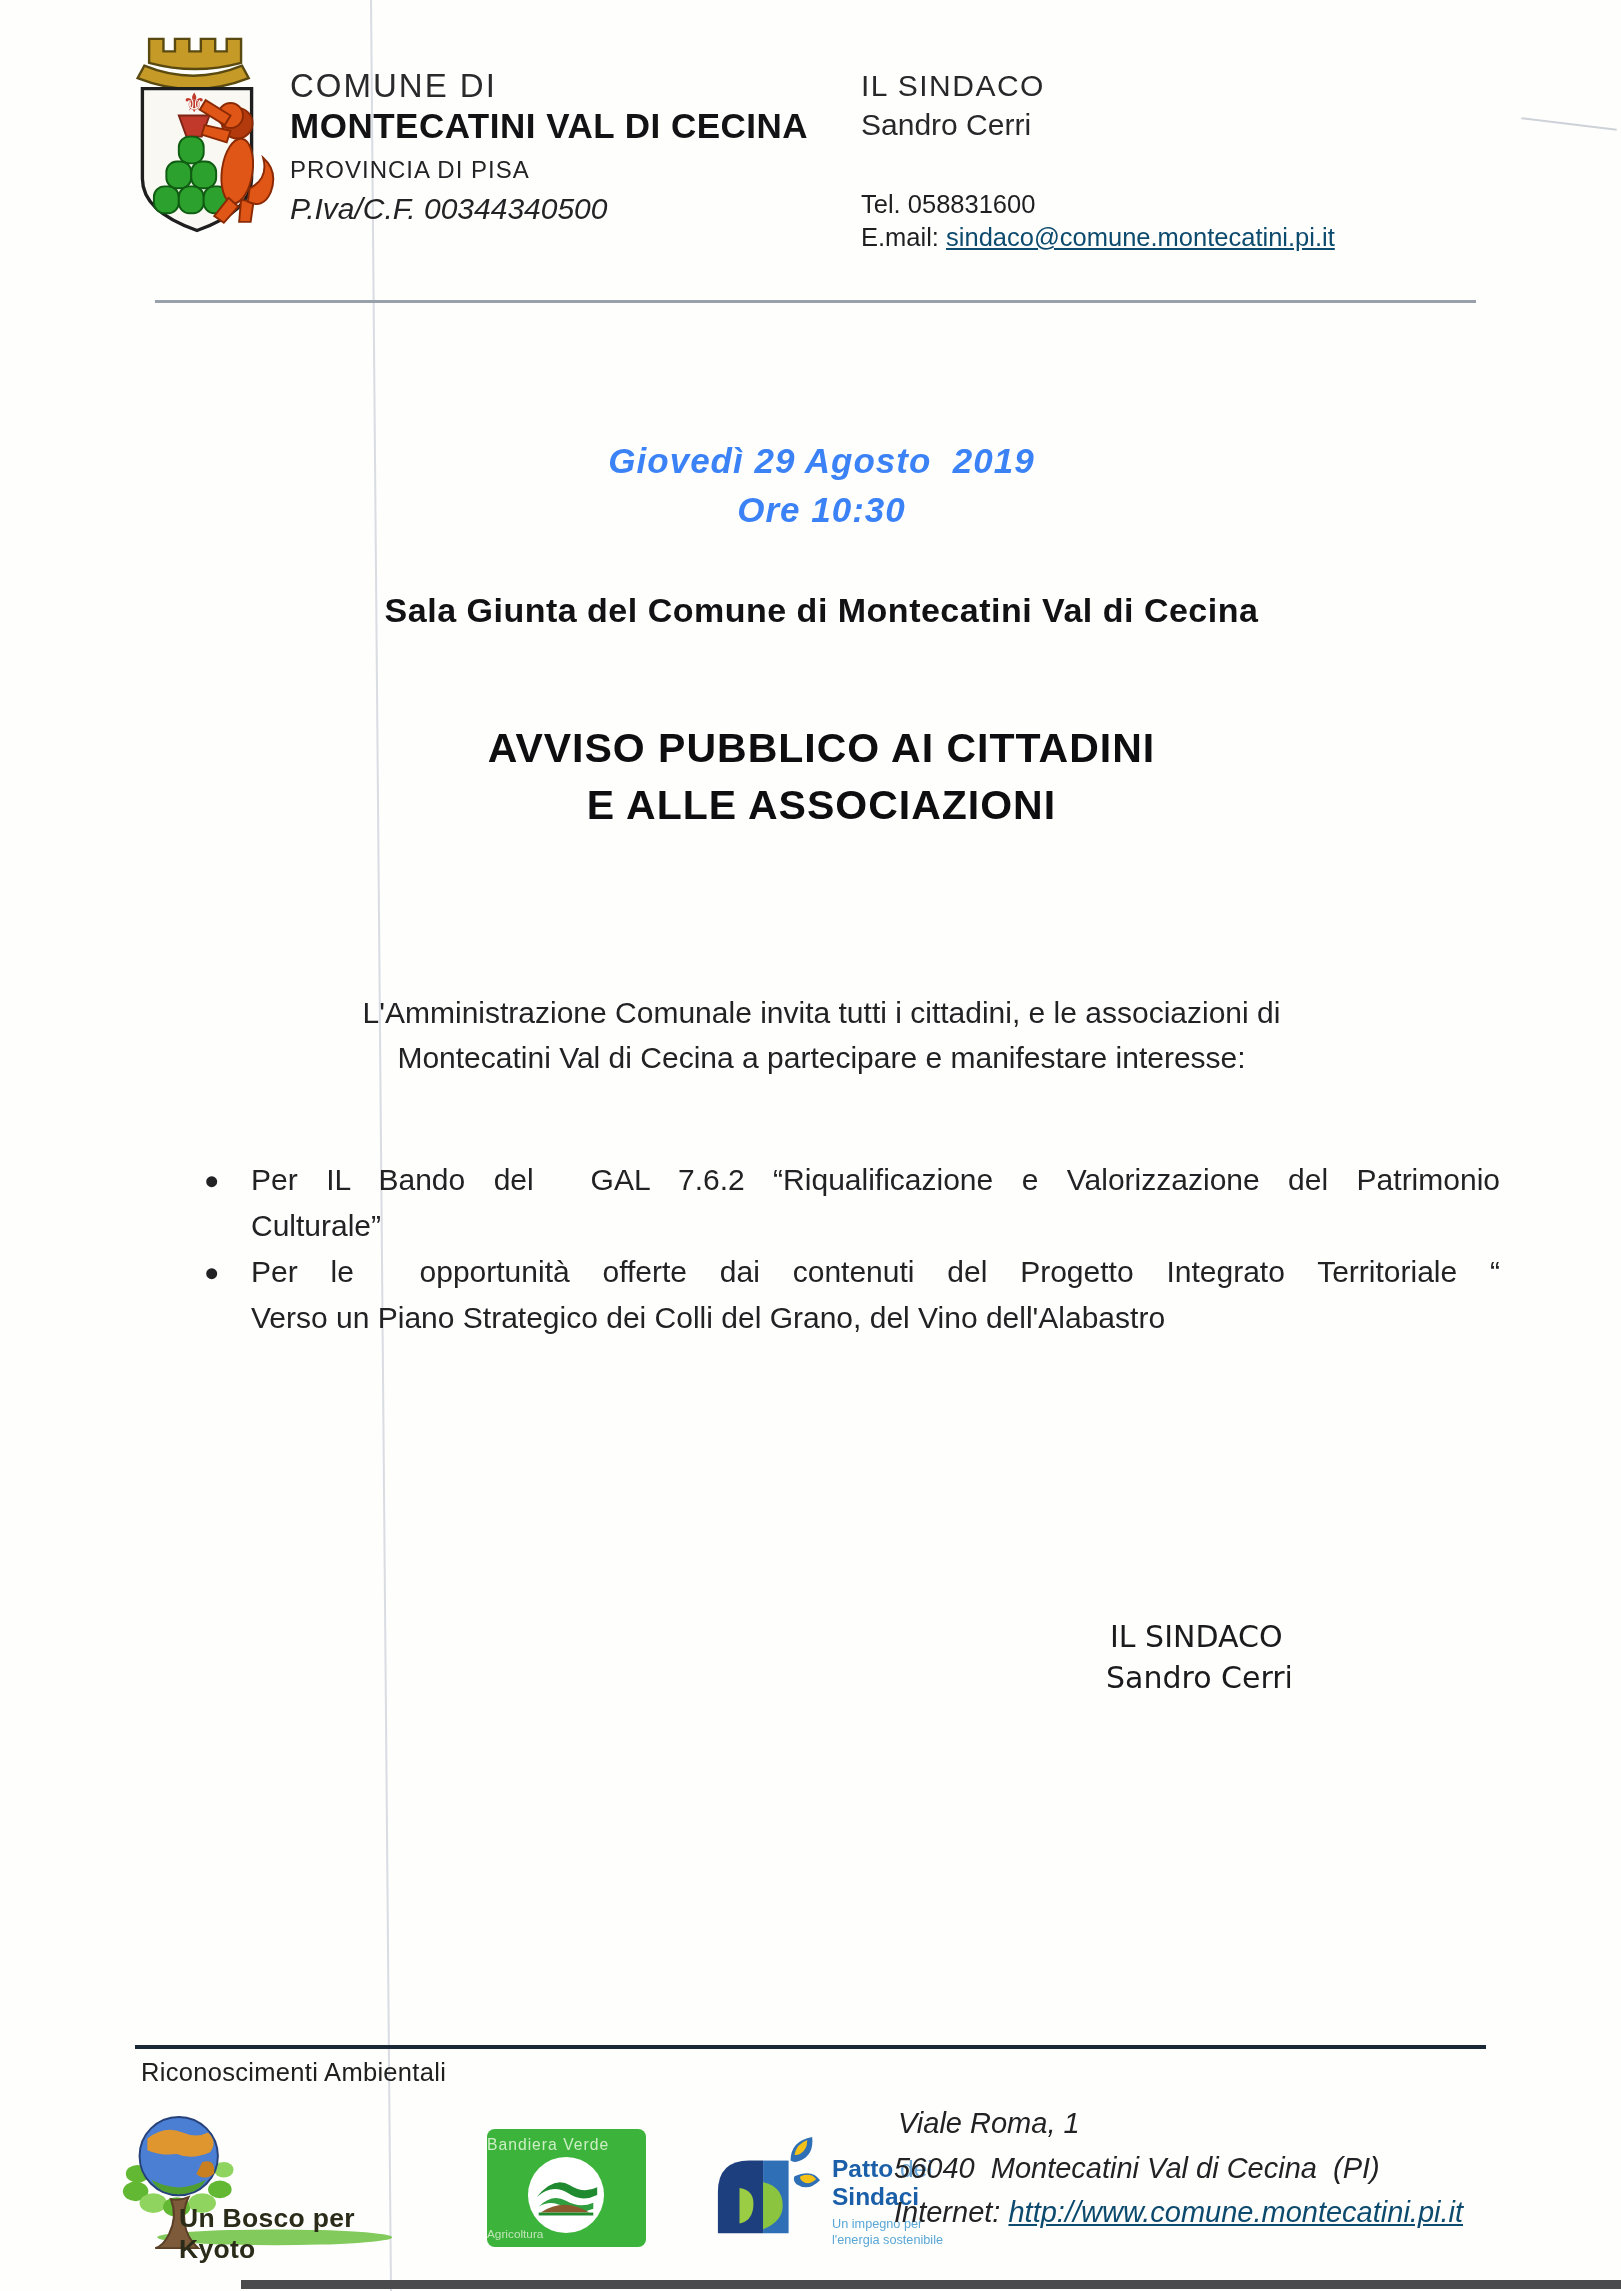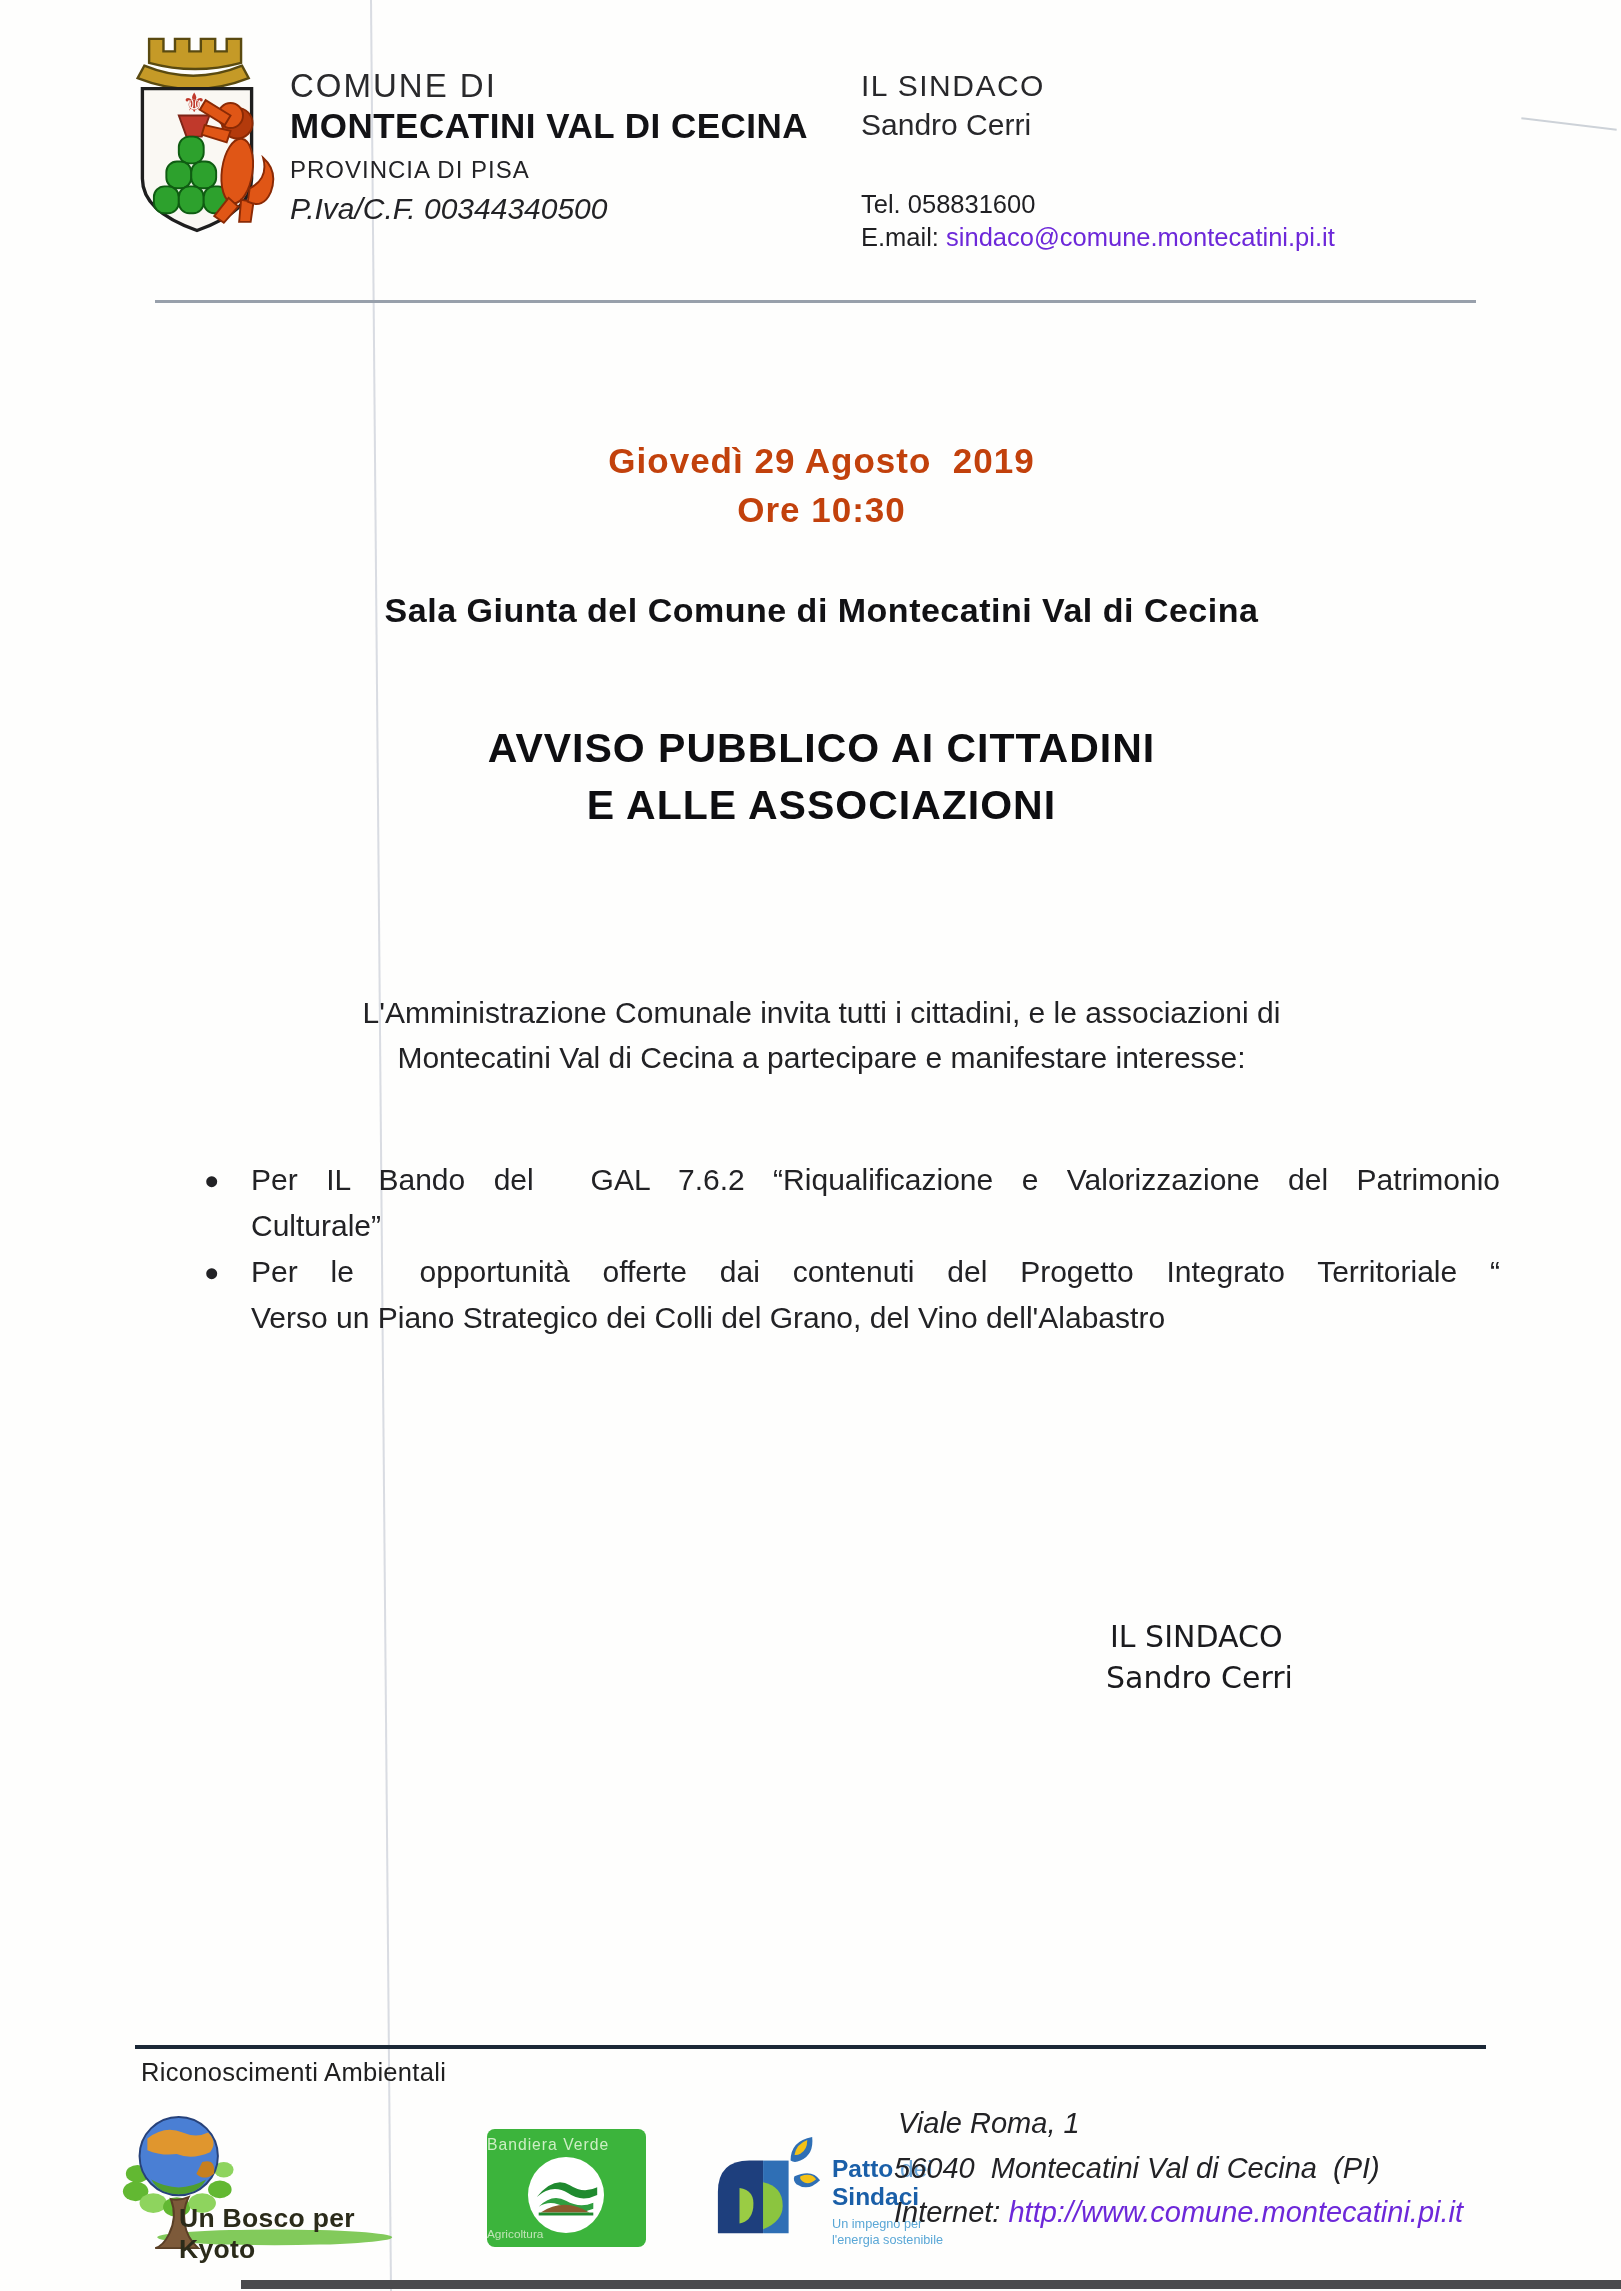--- a/index.html
+++ b/index.html
@@ -12,25 +12,25 @@
   .abs{position:absolute;}
   .ws{white-space:pre-wrap;}
   
   .org-prefix{font-size:33px;letter-spacing:2px;color:#2a2a2c;}
   .org-name{font-size:35px;font-weight:bold;letter-spacing:0.5px;color:#131316;}
   .org-prov{font-size:24px;letter-spacing:1px;color:#232326;}
   .org-vat{font-size:30px;font-style:italic;color:#232326;}
   .mayor-role{font-size:30px;letter-spacing:1.5px;color:#28282b;}
   .mayor-name{font-size:30px;color:#28282b;}
   .contact{font-size:25.5px;color:#1f1f22;}
-  .link{color:#6d28d9;cursor:pointer;}
+  .link{color:#0c4a6e;text-decoration:underline;cursor:pointer;}
   .rule-top{height:2.9px;background:#98a0ab;}
   
   .center-line{left:116px;width:1411px;text-align:center;}
-  .date-line{font-size:35px;font-weight:bold;letter-spacing:1px;color:#c2410c;}
+  .date-line{font-size:35px;font-weight:bold;letter-spacing:1px;color:#3b82f6;font-style:italic;}
   .venue-line{font-size:34px;font-weight:bold;letter-spacing:0.5px;color:#121215;}
   .title-line{font-size:41px;font-weight:bold;letter-spacing:1px;color:#0e0e11;}
   .intro-line{font-size:30px;color:#222225;}
   .bullet-row{display:flex;left:204px;width:1296px;font-size:30px;line-height:46px;color:#222225;}
   .bullet-dot{width:47px;font-size:25.5px;line-height:46px;}
   .bullet-text{flex:1;}
   .jlast{text-align:justify;text-align-last:justify;}
   .sig{font-size:30px;color:#1b1b1e;font-family:"DejaVu Sans","Liberation Sans",sans-serif;}
   
   .rule-bottom{height:3.9px;background:#1b2836;}

